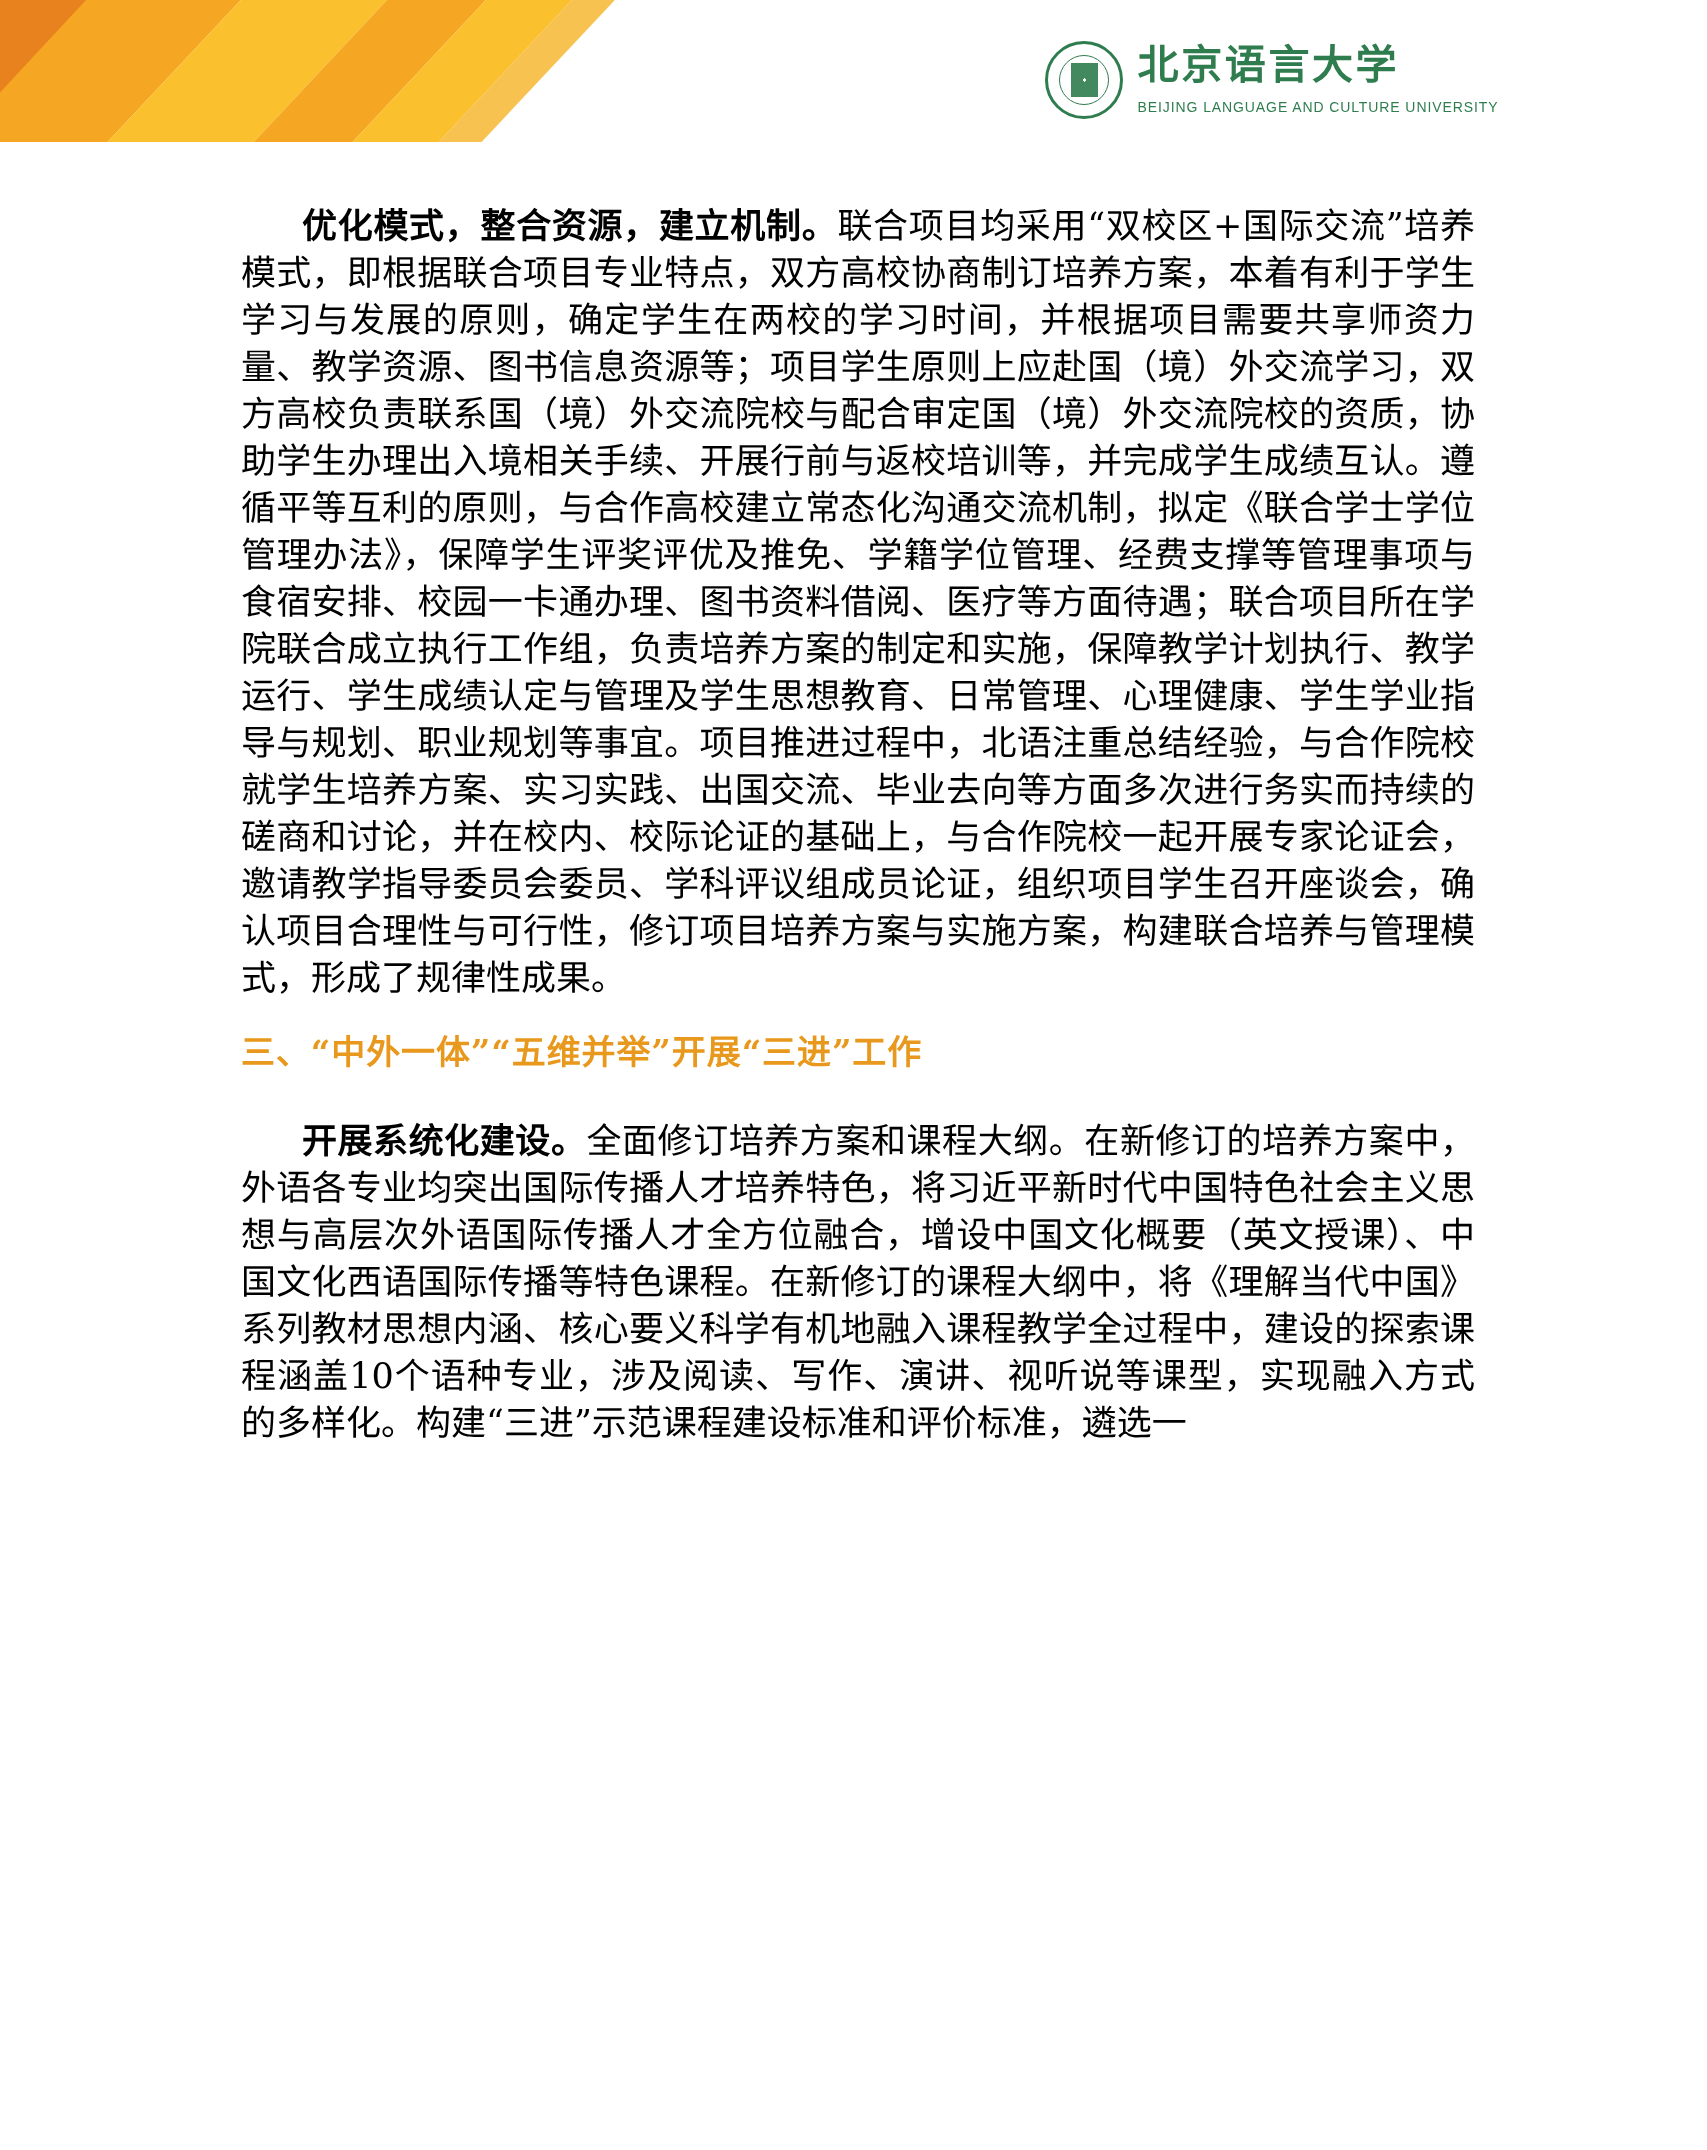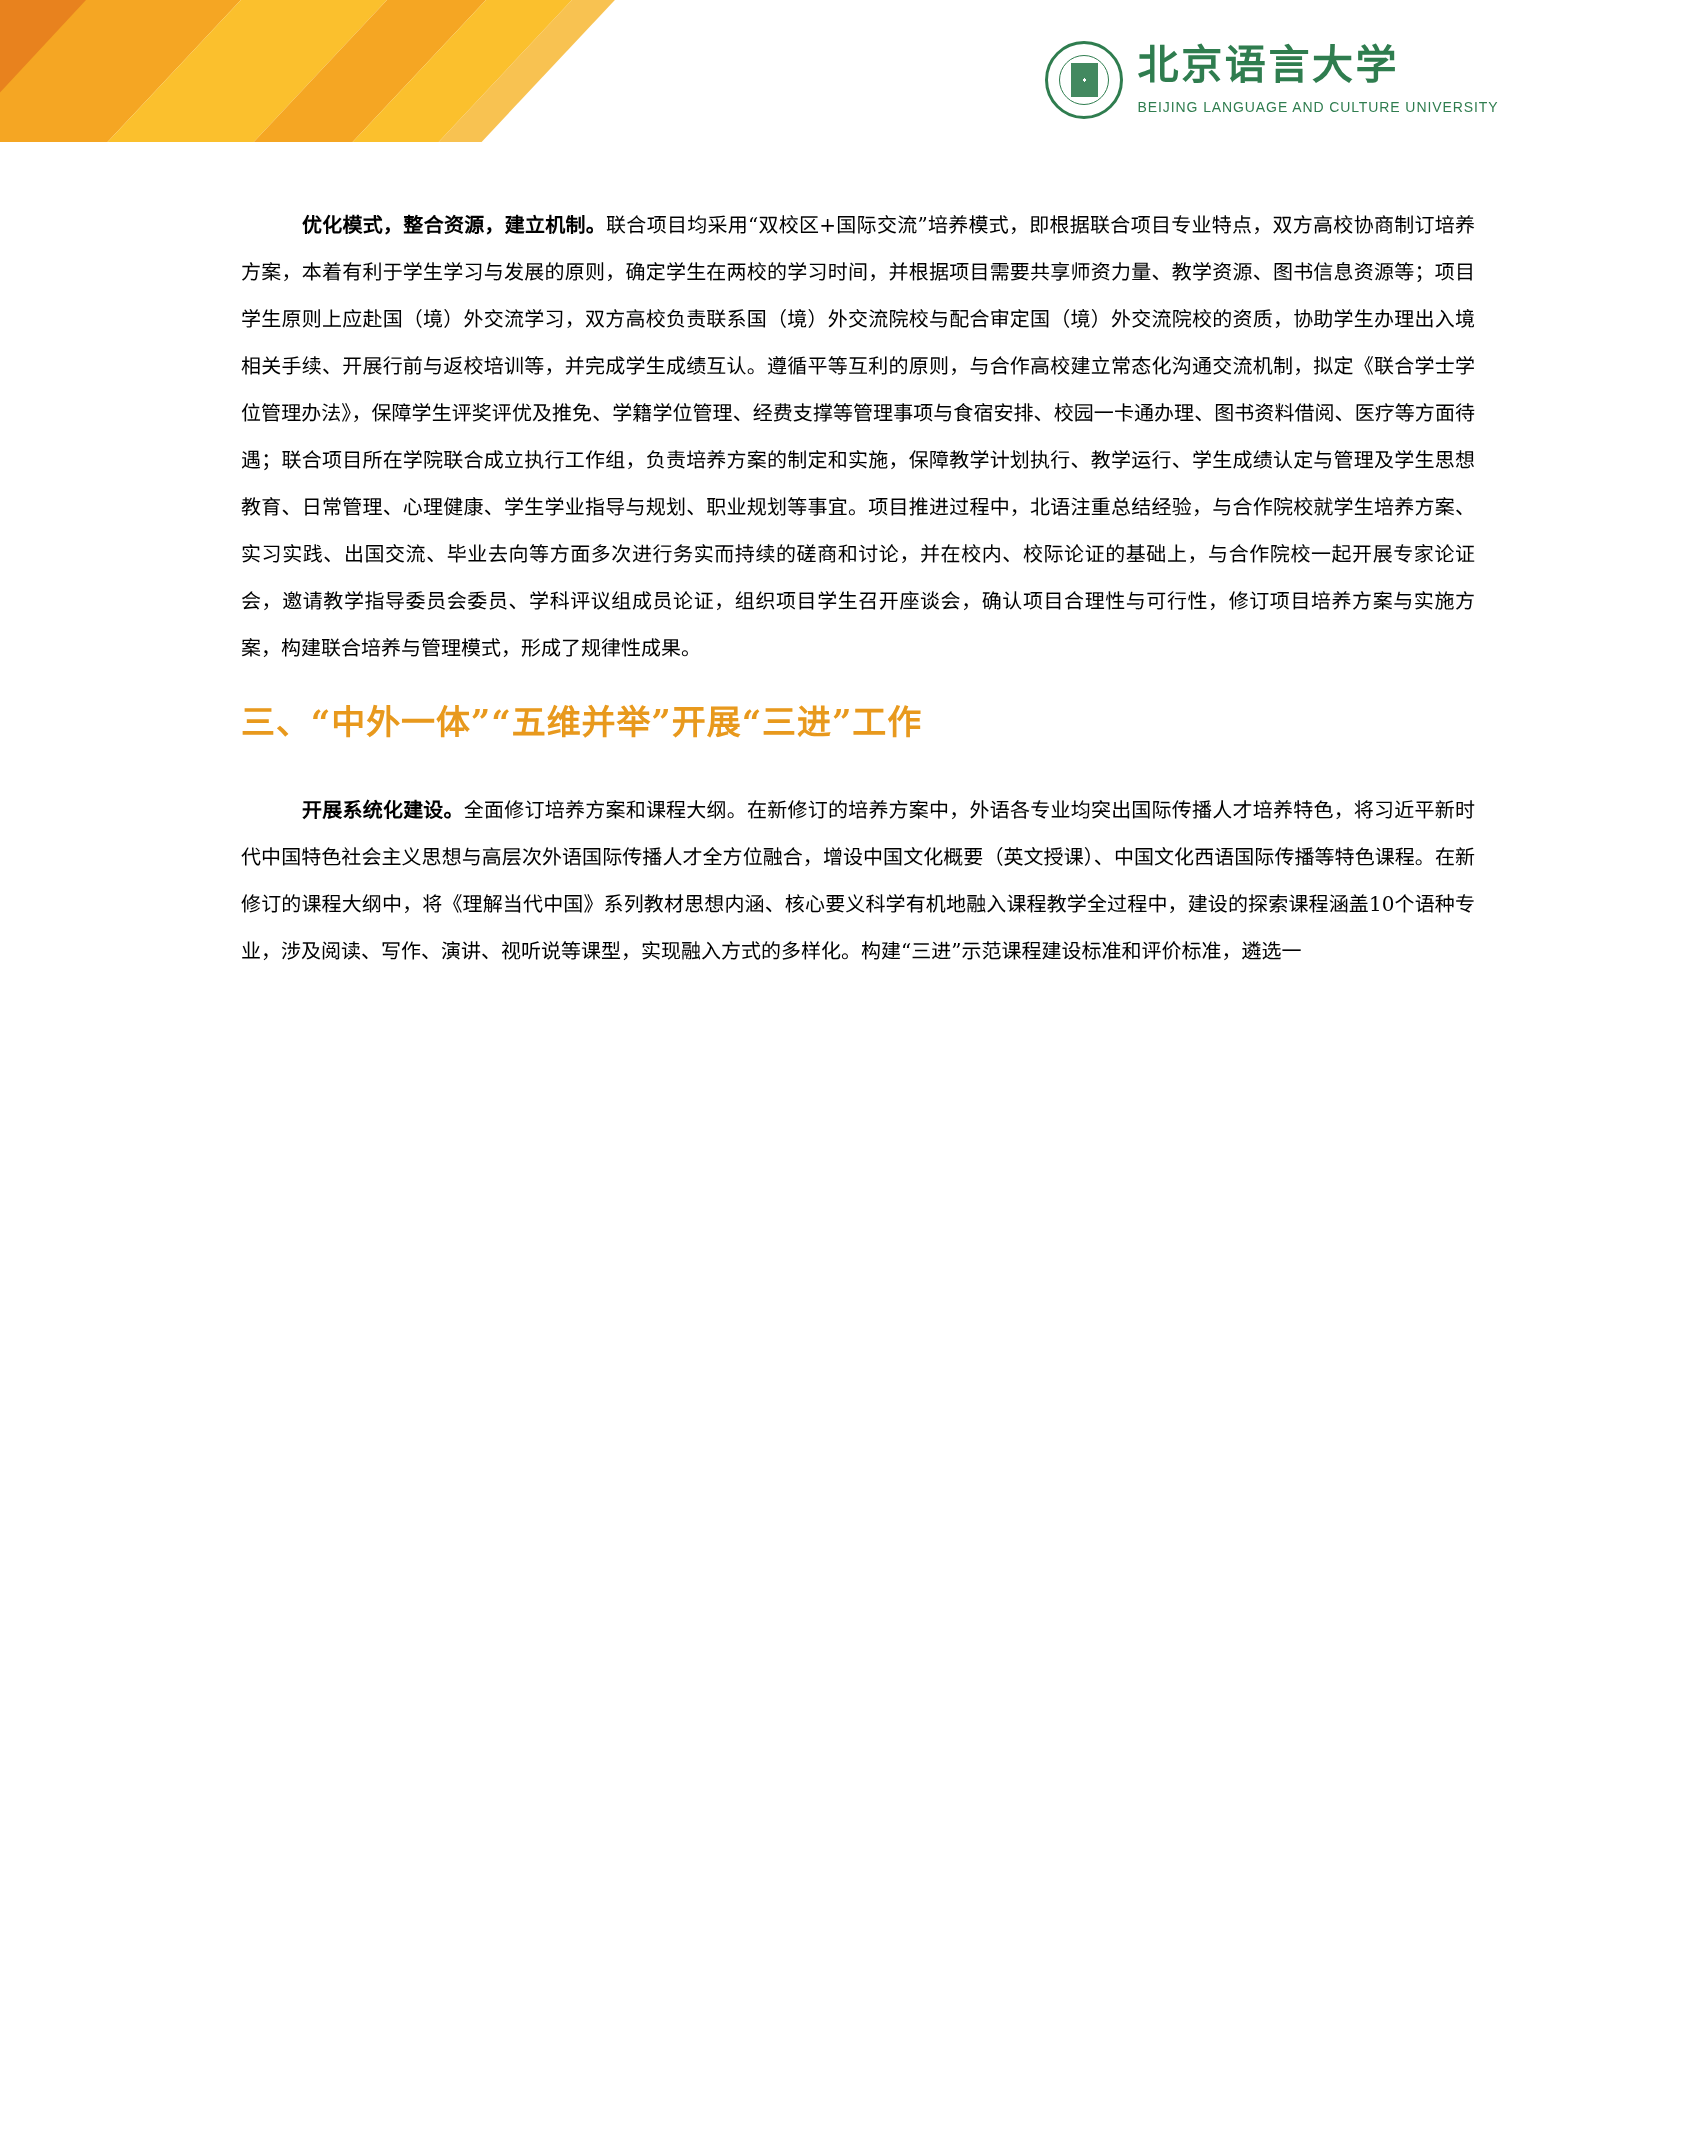--- a/index.html
+++ b/index.html
@@ -94,21 +94,21 @@
 
   
   .content {
     position: absolute;
     top: 202px;
     left: 241px;
     width: 1234px;
   }
   p.para {
     margin: 0 0 2.6px 0;
-    font-size: 20px;
+    font-size: 35px;
     line-height: 47px;
     color: #000000;
     text-align: justify;
     text-justify: inter-ideograph;
     text-indent: 61px;
     letter-spacing: 0px;
   }
   p.para .lead {
     font-weight: bold;
   }

